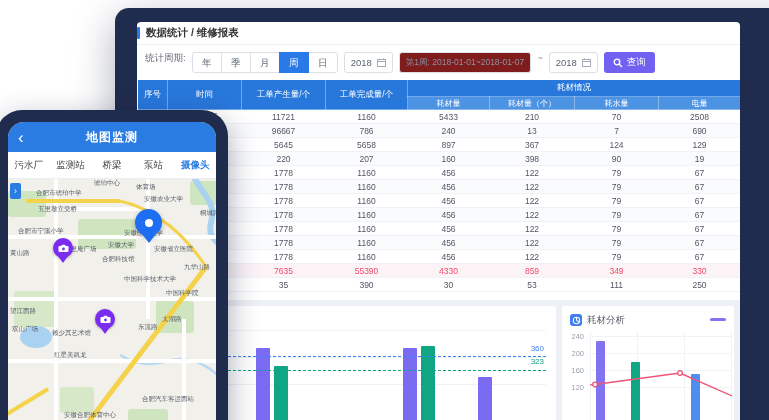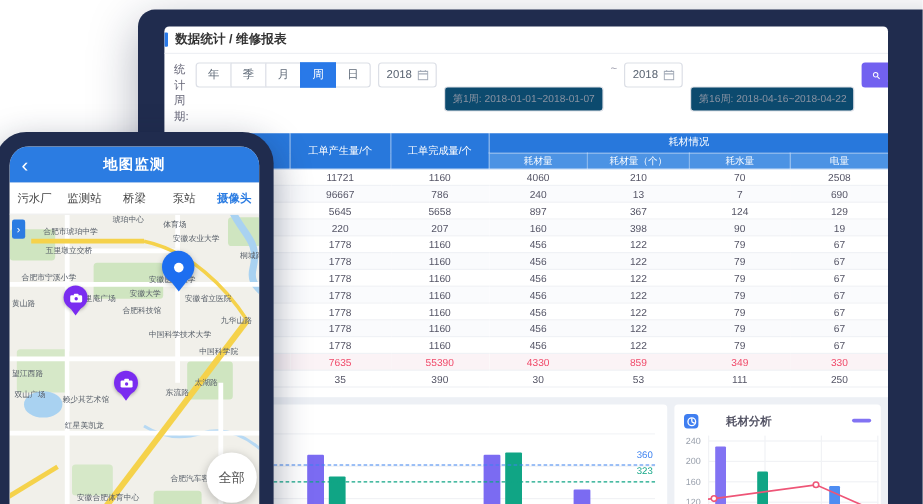--- a/index.html
+++ b/index.html
@@ -17,21 +17,21 @@
   .f-label{color:#667;}
   .seg{display:flex;}
   .seg-btn{min-width:16px;height:19px;line-height:19px;text-align:center;border:1px solid #dcdfe6;
            margin-left:-1px;color:#5f6a78;background:#fff;font-size:9.5px;padding:0 6px;cursor:pointer;}
   .seg-btn:first-child{border-radius:3px 0 0 3px;margin-left:0;}
   .seg-btn:last-child{border-radius:0 3px 3px 0;}
   .seg-btn.active{background:#2979e8;border-color:#2979e8;color:#fff;position:relative;z-index:1;}
   .ybox{display:flex;align-items:center;gap:5px;border:1px solid #dcdfe6;border-radius:3px;height:19px;
         padding:0 6px;color:#5a6472;background:#fff;cursor:pointer;}
   .wbox{border:1px solid #dcdfe6;border-radius:3px;height:19px;line-height:19px;padding:0 6px;
-        color:#8a93a3;background:#0c4a6e;font-size:8.5px;white-space:nowrap;margin-top:20px;}
+        color:#8a93a3;background:#7f1d1d;font-size:8.5px;white-space:nowrap;}
   .tilde{color:#99a;}
   .btn{display:flex;align-items:center;gap:4px;color:#fff;border:none;border-radius:3px;height:21px;
        padding:0 9px;font-size:9.5px;cursor:pointer;}
   .btn-query{background:#7261f0;}
   
   .tbl{width:100%;border-collapse:collapse;table-layout:fixed;font-size:8.5px;flex:none;}
   .tbl thead th{background:#2878dc;color:#fff;font-weight:normal;border:1px solid rgba(255,255,255,.35);
        padding:0;height:16px;}
   .tbl thead tr.sub th{background:#4c93e4;height:12px;font-size:8px;}
   .tbl tbody td{text-align:center;color:#556;border-bottom:1px solid #f0f2f6;height:13px;padding:0;
@@ -48,21 +48,21 @@
   .legend{position:absolute;top:7px;right:10px;display:flex;gap:12px;font-size:8.5px;color:#667;align-items:center;}
   .sw{display:inline-block;width:16px;height:3px;border-radius:2px;margin-right:4px;vertical-align:middle;}
   .plot{position:relative;margin:24px 10px 0 10px;height:162px;overflow:hidden;}
   .gridline{position:absolute;left:0;right:0;height:1px;background:#f1f2f5;}
   .vgridline{position:absolute;top:0;width:1px;background:#f1f2f5;}
   .refline{position:absolute;left:0;right:0;height:0;border-top:1px dashed;}
   .reflabel{position:absolute;right:2px;font-size:8px;line-height:1;}
   .bar{position:absolute;border-radius:1px 1px 0 0;}
   .card-head{display:flex;align-items:center;gap:5px;padding:6px 8px 2px 8px;height:16px;}
   .chead-icon{width:12px;height:12px;border-radius:3px;background:#3f7ef0;display:flex;align-items:center;justify-content:center;flex:none;}
-  .chead-title{font-size:9.5px;color:#556;font-weight:bold;margin-left:18px;}
+  .chead-title{font-size:9.5px;color:#556;font-weight:normal;}
   .leg-right{position:absolute;right:4px;top:12px;}
   .rplot-wrap{position:relative;margin:2px 4px 0 28px;height:140px;}
   .rplot{position:relative;width:142px;height:140px;}
   .ylab{position:absolute;right:146px;width:22px;text-align:right;font-size:7.5px;color:#9aa1ad;line-height:1;}
   
   .phone{position:absolute;left:-4px;top:110px;width:232px;height:345px;background:#202c4e;
          border-radius:26px 26px 0 0;box-shadow:0 10px 30px rgba(20,30,60,.4);}
   .screen{position:absolute;left:12px;top:12px;right:12px;bottom:0;border-radius:16px 16px 0 0;
           overflow:hidden;background:#f1f0ea;display:flex;flex-direction:column;}
   .p-header{height:30px;background:#2b7ce2;color:#fff;display:flex;align-items:center;justify-content:center;
@@ -125,21 +125,20 @@
         <span class="tilde">~</span>
         <div class="ybox">
           <span>2018</span>
           <svg width="9" height="9" viewBox="0 0 9 9">
               <rect x="0.5" y="1.5" width="8" height="7" fill="none" stroke="#a4acb8"></rect>
               <line x1="0.5" y1="3.5" x2="8.5" y2="3.5" stroke="#a4acb8"></line>
               <line x1="2.5" y1="0.5" x2="2.5" y2="2" stroke="#a4acb8"></line>
               <line x1="6.5" y1="0.5" x2="6.5" y2="2" stroke="#a4acb8"></line>
             </svg>
         </div>
-        <div class="wbox">第16周: 2018-04-16~2018-04-22</div>
         <button class="btn btn-query">
           <svg width="10" height="10" viewBox="0 0 10 10">
               <circle cx="4" cy="4" r="2.8" fill="none" stroke="#fff" stroke-width="1.3"></circle>
               <line x1="6.2" y1="6.2" x2="9" y2="9" stroke="#fff" stroke-width="1.3"></line>
             </svg>
           <span>查询</span>
         </button>
 
       </div>
 
@@ -168,21 +167,21 @@
             <th>耗水量</th>
             <th>电量</th>
           </tr>
         </thead>
         <tbody id="tbody">
             <tr>
               <td>1</td>
               <td>2014年</td>
               <td>11721</td>
               <td>1160</td>
-              <td>4060</td>
+              <td>5433</td>
               <td>210</td>
               <td>70</td>
               <td>2508</td>
             </tr>
             <tr>
               <td>2</td>
               <td>2015年</td>
               <td>96667</td>
               <td>786</td>
               <td>240</td>
@@ -433,18 +432,17 @@
               <rect x="3.5" y="0.7" width="4" height="2" rx="0.8" fill="#fff"></rect>
             </svg>
         </div>
         <div class="pin-cam" style="left:87px;top:130px;">
           <svg width="11" height="9" viewBox="0 0 11 9">
               <rect x="0.5" y="2" width="10" height="6" rx="1.2" fill="#fff"></rect>
               <circle cx="5.5" cy="5" r="1.4" fill="#7a2cf0"></circle>
               <rect x="3.5" y="0.7" width="4" height="2" rx="0.8" fill="#fff"></rect>
             </svg>
         </div>
-        <div class="all-btn">全部</div>
       </div>
     </div>
   </div>
 
 </div>
 
 </body></html>

